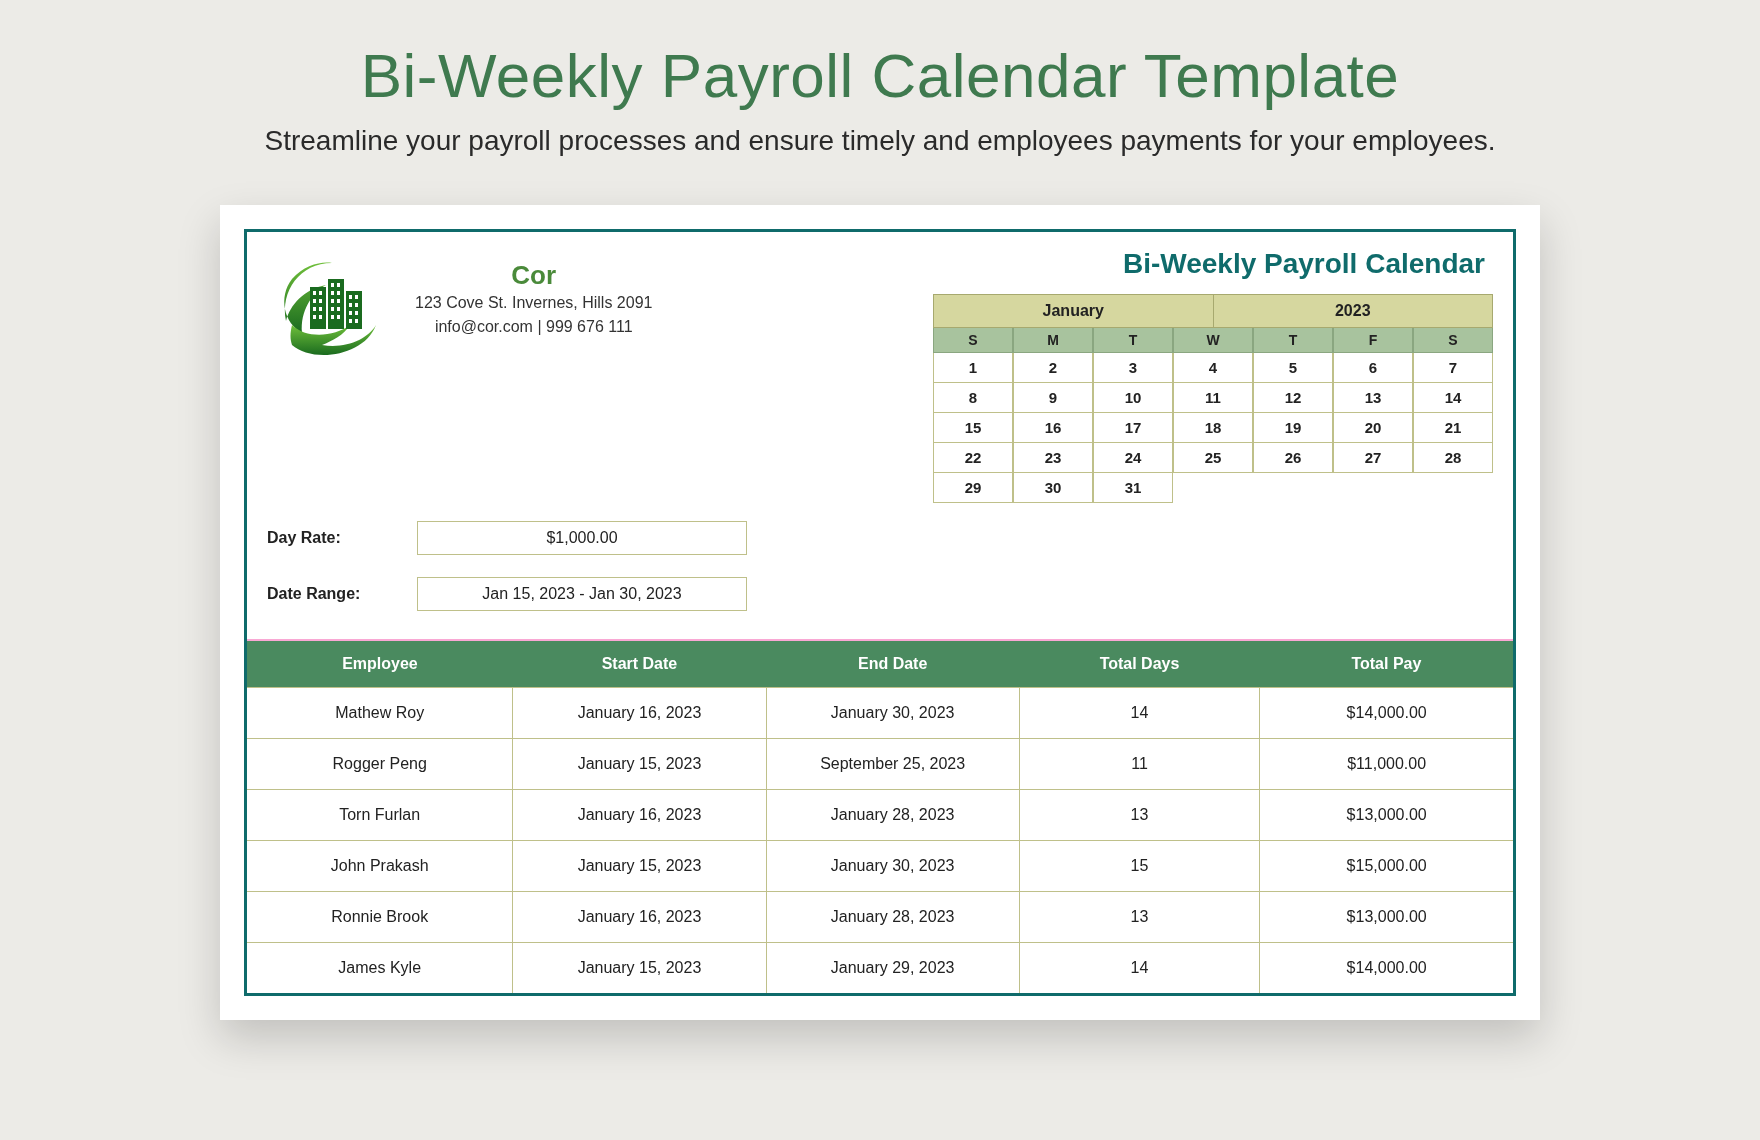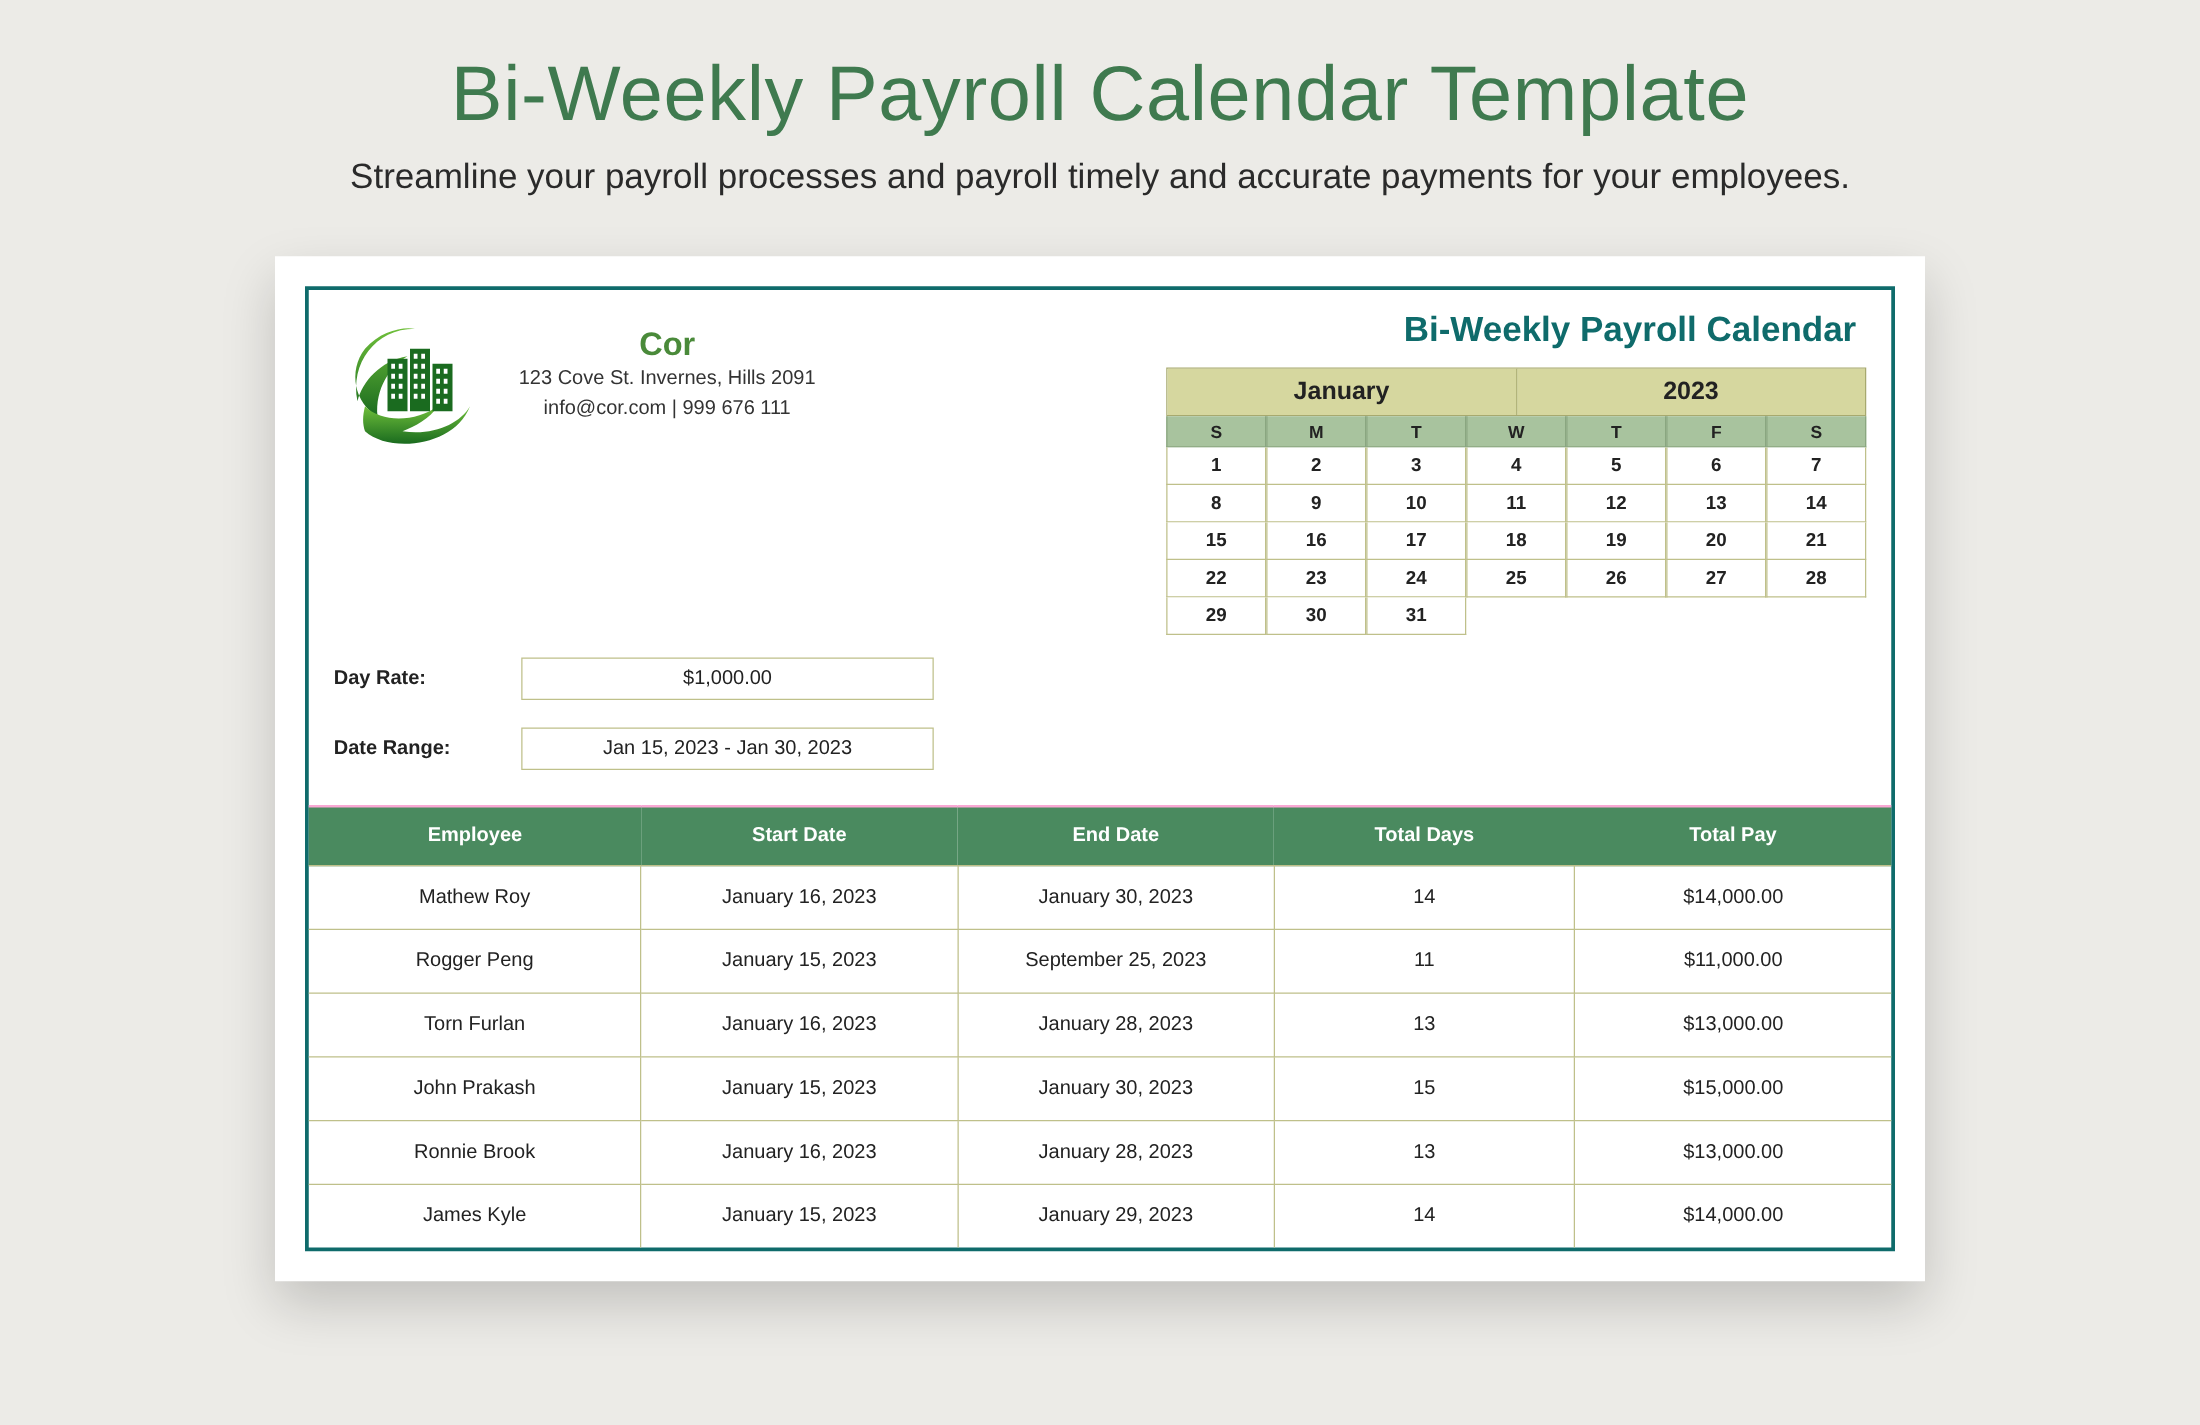--- a/index.html
+++ b/index.html
@@ -74,21 +74,21 @@
   }
   .cal-head {
     display: flex;
     border: 1px solid #a7a96f;
   }
   .cal-head > div {
     flex: 1;
     background: #d6d79f;
     text-align: center;
     font-weight: 700;
-    font-size: 20px;
+    font-size: 16px;
     padding: 7px 0;
   }
   .cal-head > div:first-child { border-right: 1px solid #a7a96f; }
   .cal-dow {
     display: grid;
     grid-template-columns: repeat(7, 1fr);
   }
   .cal-dow > div {
     background: #a8c39e;
     border: 1px solid #8aa680;
@@ -159,21 +159,21 @@
   .col-emp { width: 21%; }
   .col-date { width: 20%; }
   .col-days { width: 19%; }
   .col-pay  { width: 20%; }
 </style>
 </head>
 <body>
 
 <div class="page">
   <h1 class="hero-title">Bi-Weekly Payroll Calendar Template</h1>
-  <p class="hero-sub">Streamline your payroll processes and payroll timely and accurate payments for your employees.</p>
+  <p class="hero-sub">Streamline your payroll processes and ensure timely and employees payments for your employees.</p>
 
   <div class="card">
     <div class="sheet">
 
       <div class="top">
         <div class="top-left">
           <div class="logo-wrap">
             <svg viewBox="0 0 120 120">
               <defs>
                 <linearGradient id="g1" x1="0" y1="0" x2="0" y2="1">

